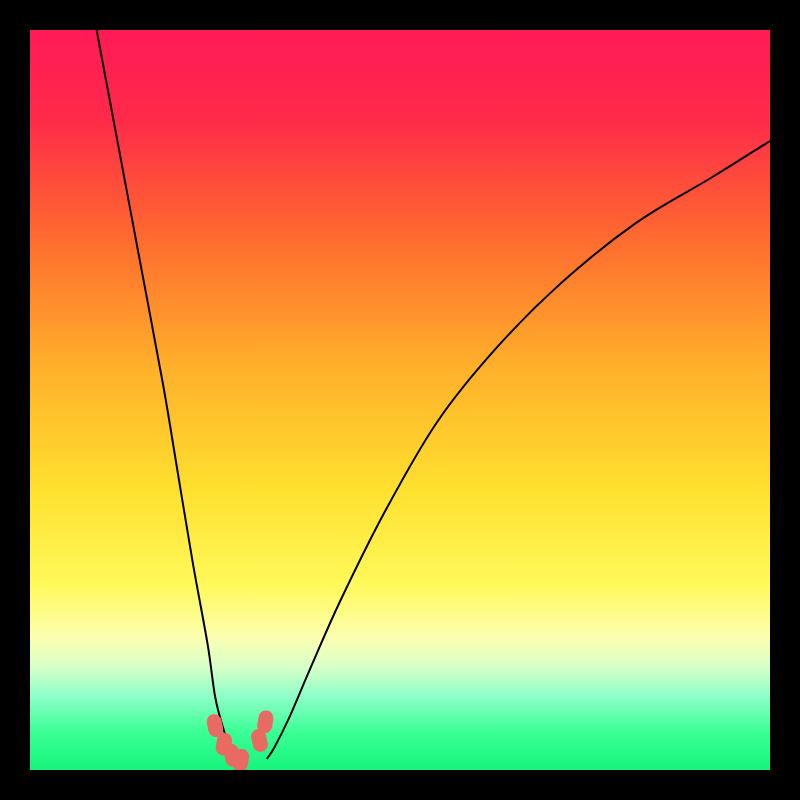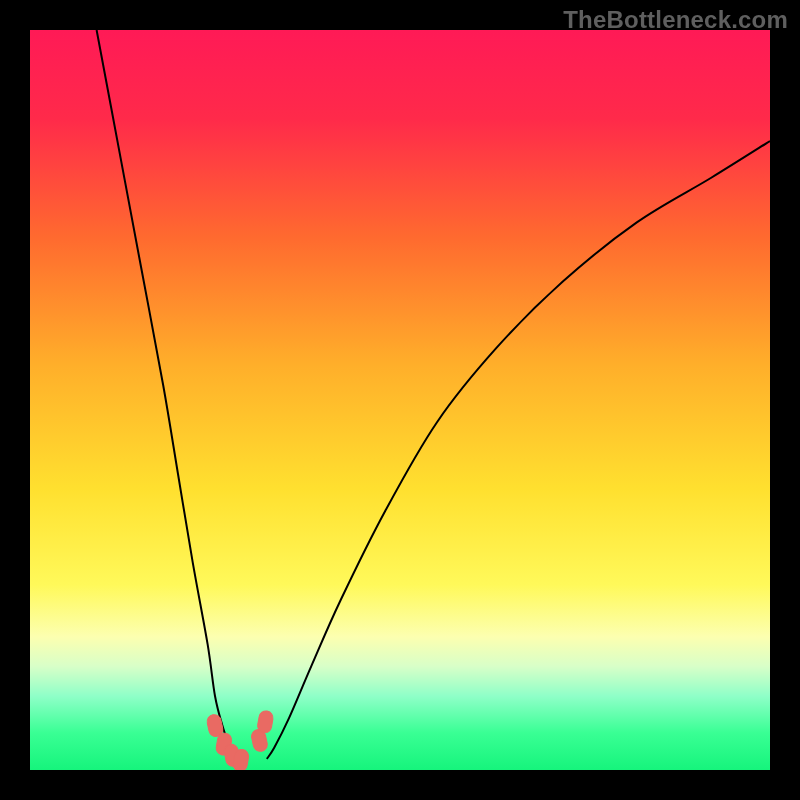--- a/index.html
+++ b/index.html
@@ -50,21 +50,20 @@
   }
   .marker {
     fill: #e96a63;
     stroke: #e96a63;
   }
 </style>
 </head>
 <body>
 
 <div class="outer">
-  <div class="watermark">TheBottleneck.com</div>
 
   <div class="plot">
     <div class="gradient" style="background: linear-gradient(rgb(255, 26, 86) 0%, rgb(255, 42, 74) 12%, rgb(255, 106, 47) 28%, rgb(255, 174, 42) 45%, rgb(255, 224, 47) 62%, rgb(255, 249, 90) 75%, rgb(252, 255, 176) 82%, rgb(216, 255, 200) 86%, rgb(143, 255, 200) 90%, rgb(57, 255, 148) 95%, rgb(22, 244, 124) 100%);"></div>
     <svg viewBox="0 0 740 740" preserveAspectRatio="none">
       <path class="curve" d="M 66.6 0 C 70.3 19.73333333333333, 81.39999999999999 78.93333333333331, 88.8 118.39999999999998 C 96.2 157.86666666666665, 103.6 197.3333333333333, 111 236.79999999999995 C 118.4 276.26666666666665, 127.03333333333332 320.66666666666663, 133.2 355.2 C 139.36666666666665 389.73333333333335, 143.06666666666666 414.4, 148 444 C 152.93333333333334 473.6, 157.86666666666667 504.4333333333333, 162.8 532.8 C 167.73333333333335 561.1666666666666, 173.9 592, 177.6 614.2 C 181.29999999999998 636.4000000000001, 182.53333333333333 652.4333333333334, 185 666 C 187.46666666666667 679.5666666666666, 189.93333333333334 686.9666666666667, 192.4 695.6 C 194.86666666666667 704.2333333333333, 197.95000000000002 712.25, 199.8 717.8 C 201.65 723.3499999999999, 202.88333333333335 727.05, 203.50000000000003 728.9"></path>
       <path class="curve" d="M 236.8 728.9 C 238.03333333333336 727.05, 240.50000000000003 724.5833333333333, 244.20000000000002 717.8 C 247.9 711.0166666666667, 252.83333333333334 701.7666666666667, 259 688.2 C 265.1666666666667 674.6333333333334, 272.56666666666666 656.1333333333333, 281.2 636.4 C 289.8333333333333 616.6666666666666, 298.4666666666667 595.6999999999999, 310.8 569.8 C 323.1333333333333 543.9, 339.16666666666663 510.59999999999997, 355.2 481 C 371.23333333333335 451.40000000000003, 388.50000000000006 419.33333333333337, 407.00000000000006 392.20000000000005 C 425.50000000000006 365.0666666666667, 445.23333333333335 341.6333333333334, 466.2 318.20000000000005 C 487.16666666666663 294.7666666666667, 509.3666666666666 272.56666666666666, 532.8 251.59999999999997 C 556.2333333333332 230.6333333333333, 582.1333333333332 209.66666666666663, 606.8 192.39999999999998 C 631.4666666666667 175.13333333333333, 658.6 161.56666666666666, 680.8000000000001 148 C 703.0000000000001 134.43333333333334, 730.1333333333333 117.16666666666667, 740 111"></path>
       <g>
           <rect x="178" y="684.6" width="14" height="22" rx="7" ry="7" class="marker" transform="rotate(-12 185 695.6)"></rect>
           <rect x="186.88" y="703.1" width="14" height="22" rx="7" ry="7" class="marker" transform="rotate(10 193.88 714.1)"></rect>
           <rect x="195.02" y="714.2" width="14" height="22" rx="7" ry="7" class="marker" transform="rotate(-12 202.02 725.2)"></rect>

